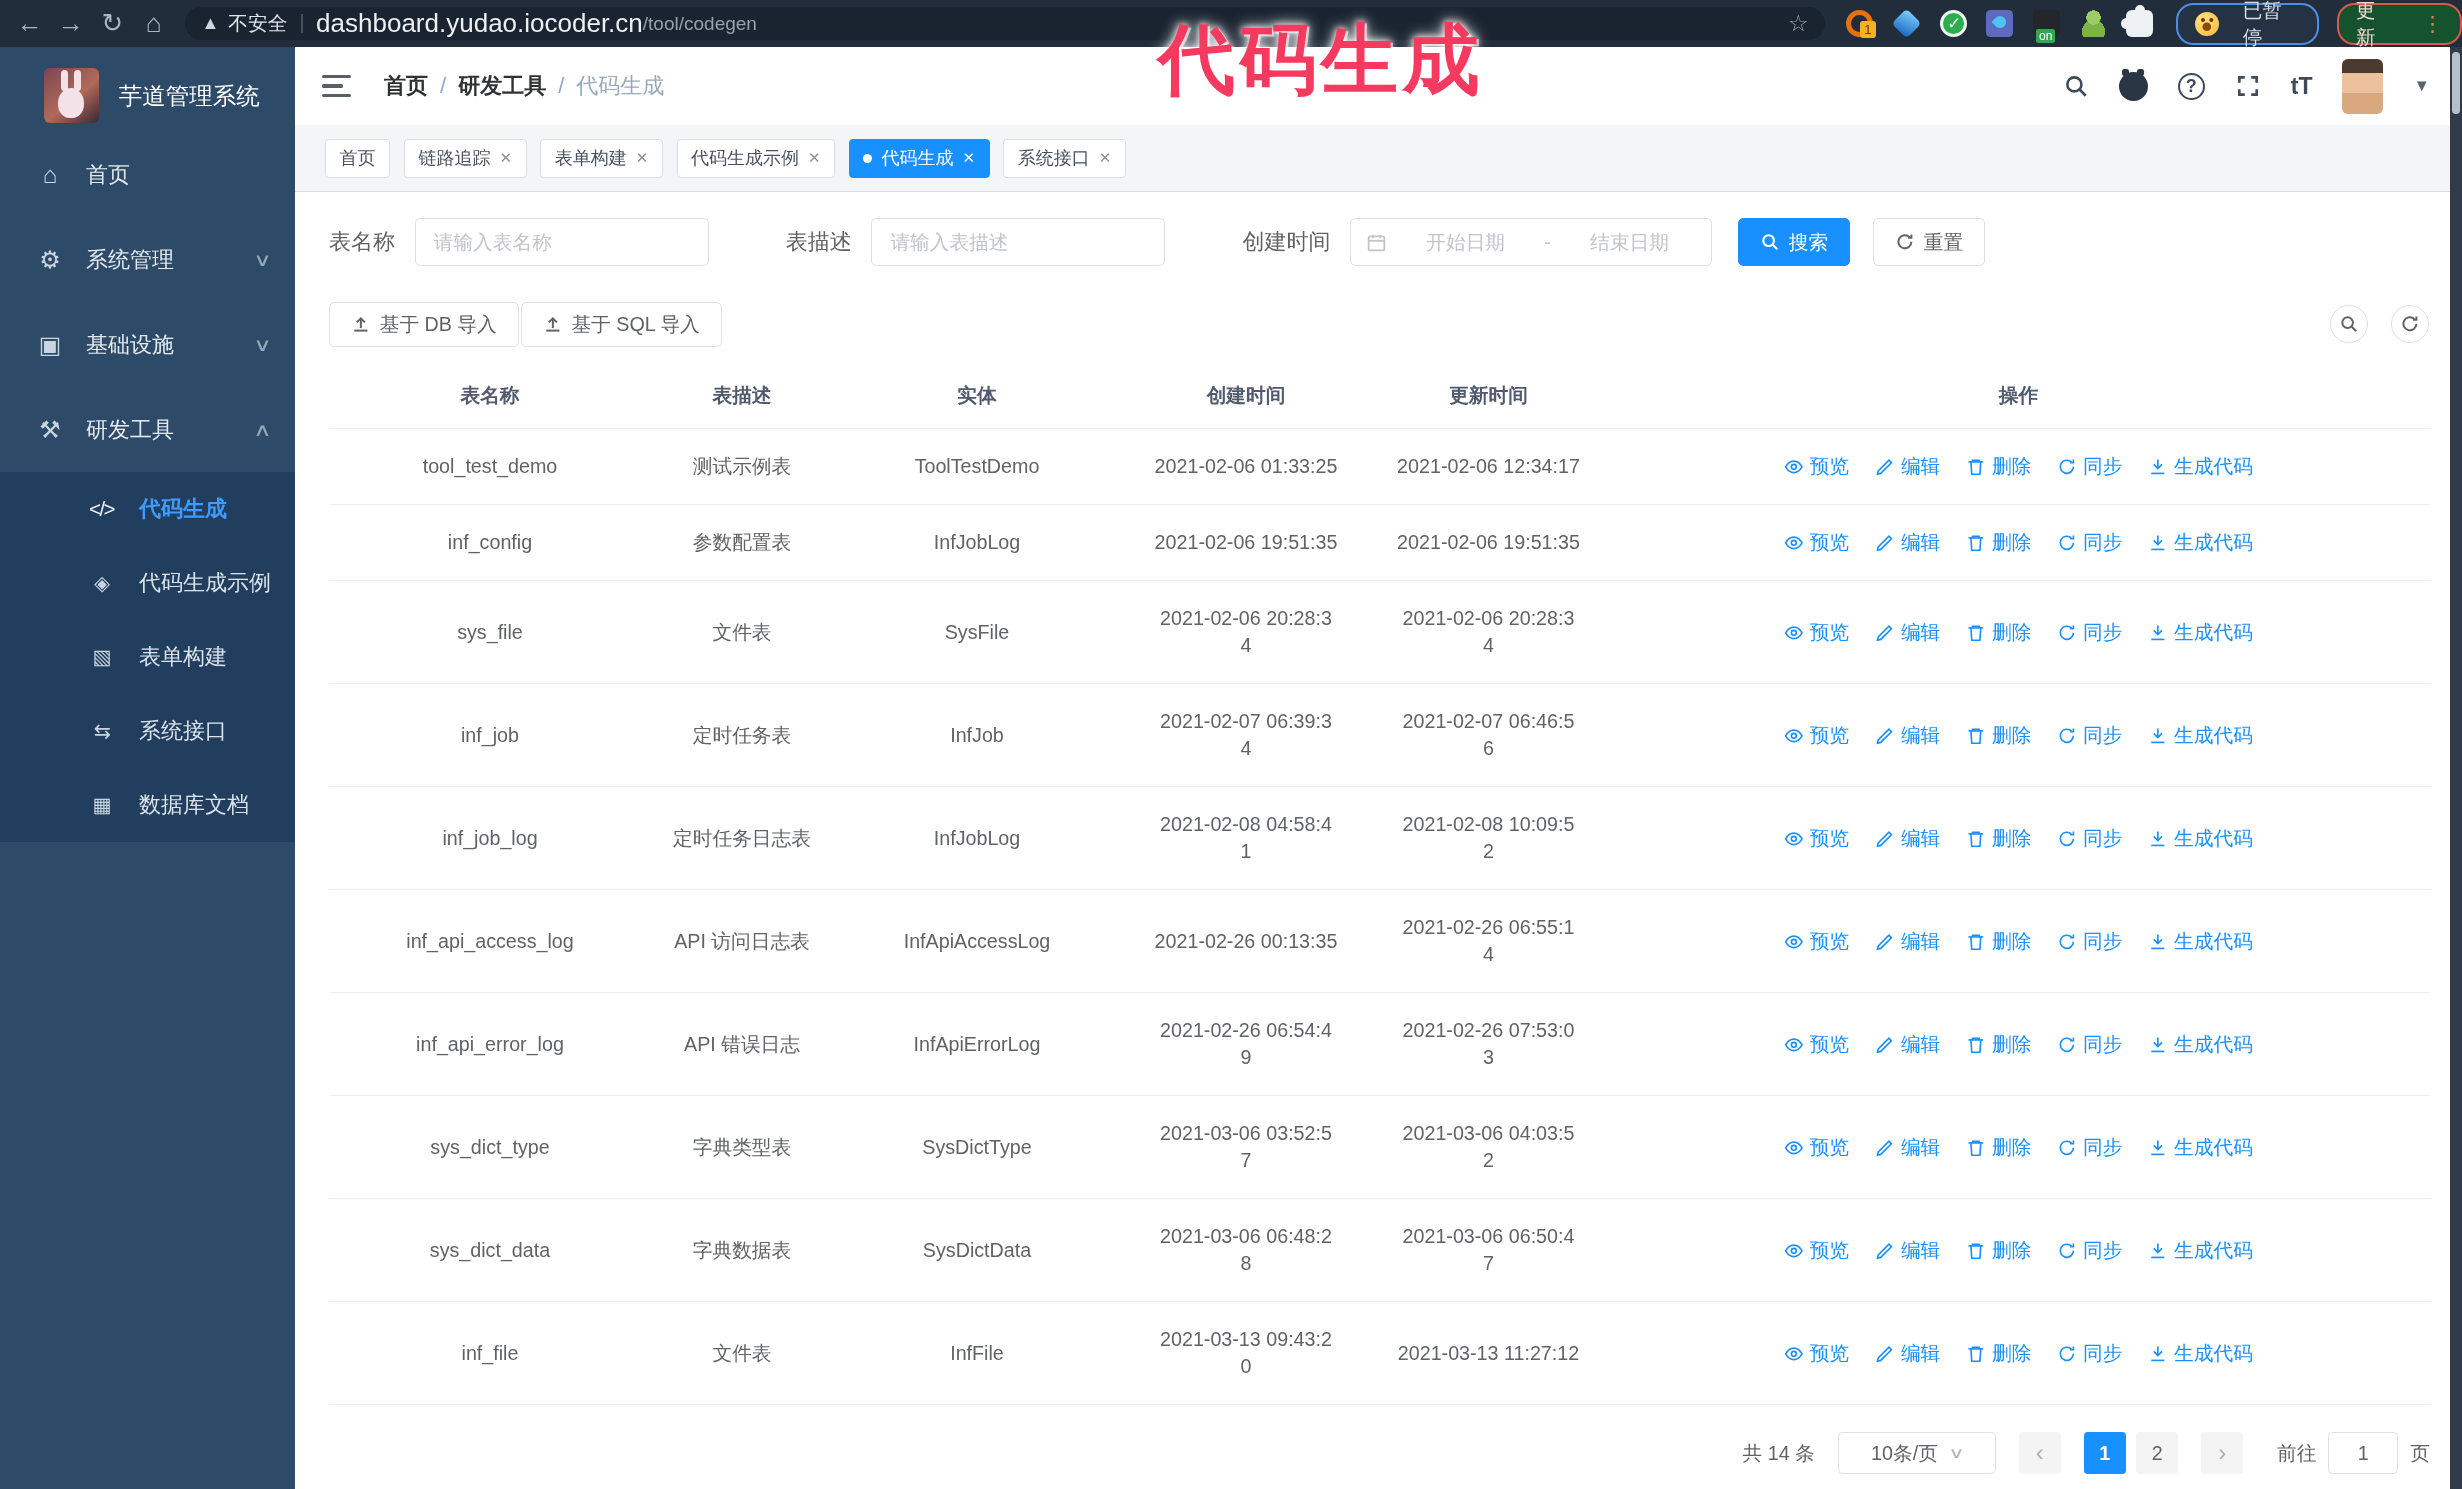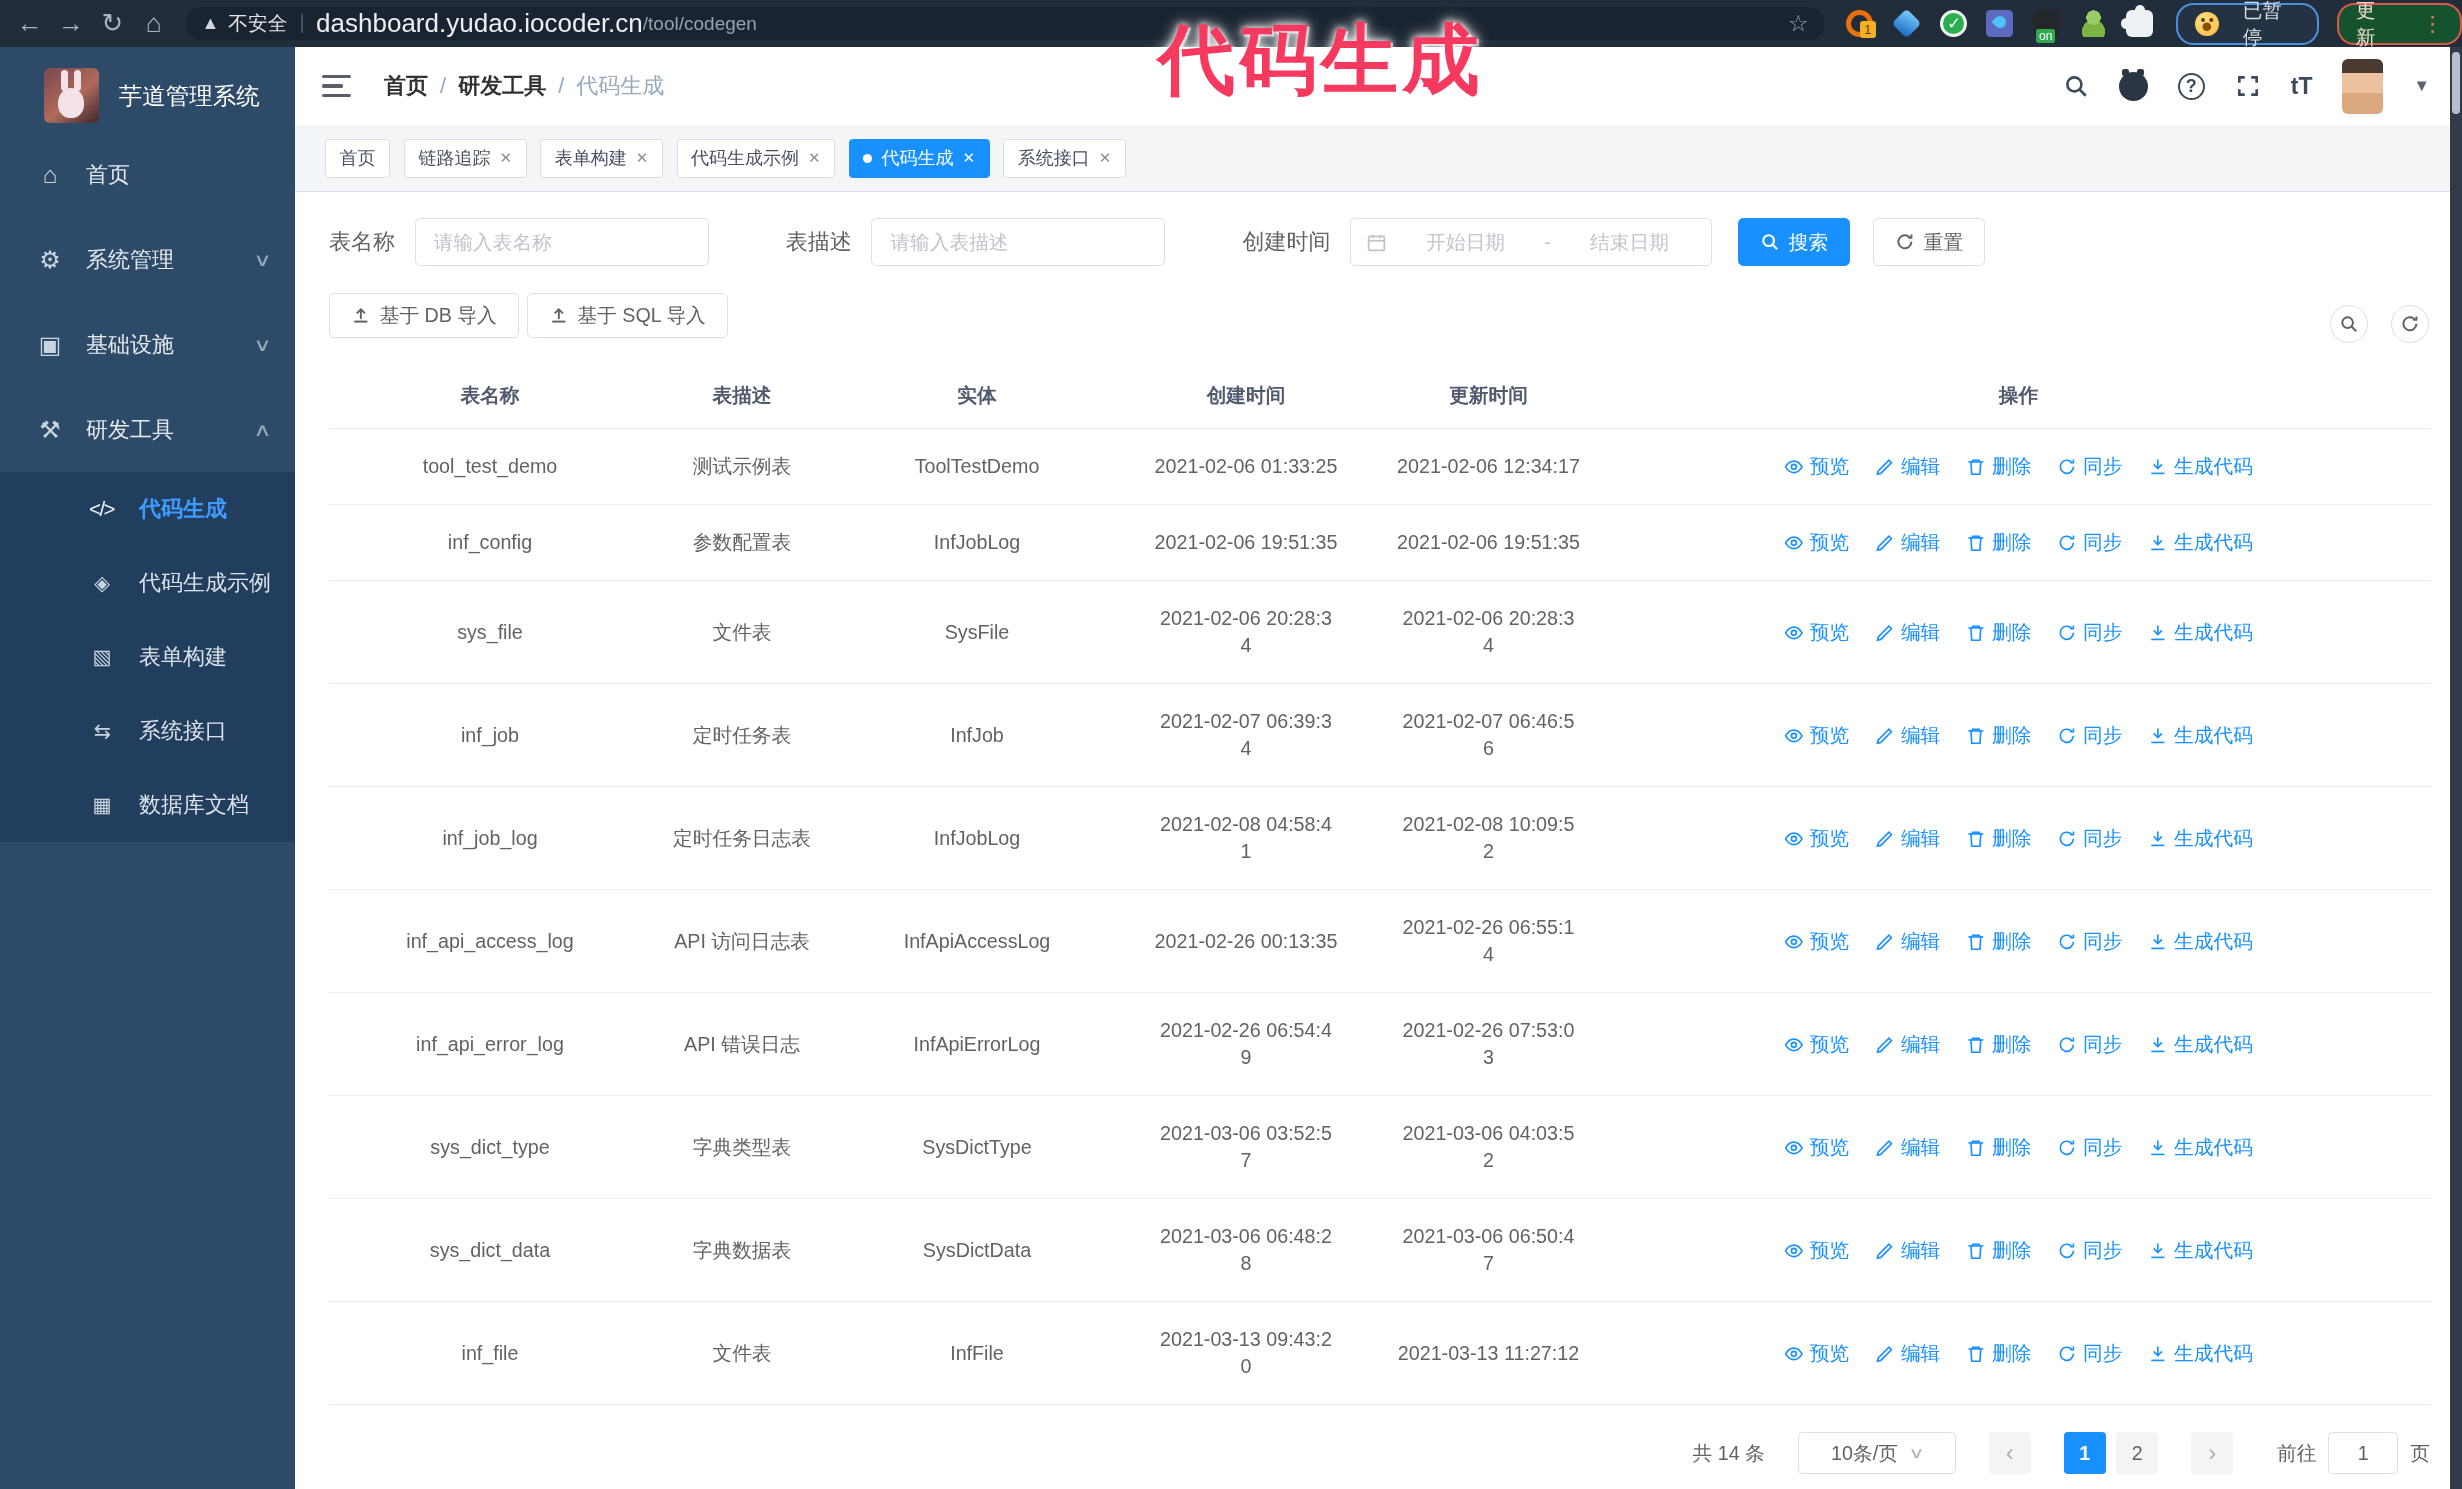--- a/index.html
+++ b/index.html
@@ -125,21 +125,21 @@
     display:flex; align-items:center; padding:0 15px; gap:12px; }
   .date-box .ph { font-size:19.7px; color:#c0c4cc; flex:1; text-align:center; }
   .date-box .cal { color:#c0c4cc; display:flex; }
   .date-sep { color:#c0c4cc; font-size:19.7px; }
   .btn { height:48px; border-radius:5.3px; display:inline-flex; align-items:center; justify-content:center;
     gap:9px; font-size:19.7px; cursor:pointer; border:1.5px solid #dcdfe6; background:#fff; color:#606266; padding:0 21px; }
   .btn.primary { background:var(--accent); border-color:var(--accent); color:#fff; }
   .btn svg { stroke:currentColor; }
   .search-btn { margin-left:26px; }
   .reset-btn { margin-left:23px; }
-  .import-row { position:absolute; top:246px; left:34px; display:flex; gap:8px; }
+  .import-row { position:absolute; top:255px; left:34px; display:flex; gap:2px; }
   .import-row .btn { height:45px; font-size:19.7px; }
   .right-tools { position:absolute; top:258px; right:33px; display:flex; gap:23px; }
   .circ-btn { width:38px; height:38px; border:1.5px solid #dcdfe6; border-radius:50%; background:#fff;
     display:flex; align-items:center; justify-content:center; color:#606266; cursor:pointer; }
   .circ-btn svg { stroke:#606266; }
 
   
   .table { position:absolute; top:315px; left:34px; width:2102px; font-size:19.7px; color:#606266; }
   .tr { display:flex; border-bottom:1.5px solid #ebeef5; align-items:center; }
   .tr.head { color:#515a6e; font-weight:bold; }
@@ -149,21 +149,21 @@
   .td:nth-child(3){ width:288px; }
   .td:nth-child(4){ width:250px; white-space:pre-line; }
   .td:nth-child(5){ width:235px; white-space:pre-line; }
   .td:nth-child(6){ flex:1; }
   .tr.head .td { padding:19.7px 10.6px; }
   .acts { display:flex; justify-content:center; gap:26px; }
   .act { color:var(--accent); display:inline-flex; align-items:center; gap:6px; cursor:pointer; text-decoration:none; }
   .act svg { stroke:var(--accent); }
 
   
-  .pagination { position:absolute; top:1385px; right:32px; display:flex; align-items:center; font-size:19.7px; color:#606266; gap:33px; }
+  .pagination { position:absolute; top:1385px; right:32px; display:flex; align-items:center; font-size:19.7px; color:#606266; gap:23px; }
   .psel { width:158px; height:42px; border:1.5px solid #dcdfe6; border-radius:4.5px; display:flex; align-items:center;
     justify-content:center; gap:13.6px; color:#606266; cursor:pointer; background:#fff; }
   .psel .pchev { color:#b0b5bd; font-size:15px; transform:scaleX(1.5); }
   .pbtn { min-width:42px; height:42px; background:#f4f4f5; border-radius:3.8px; display:flex; align-items:center;
     justify-content:center; color:#606266; cursor:pointer; }
   .pbtn.arrow { color:#aab0b8; font-size:24px; }
   .pbtn.active { background:var(--accent); color:#fff; font-weight:bold; }
   .pager-pages { display:flex; gap:10.6px; }
   .goto { display:flex; align-items:center; gap:12px; margin-left:10.6px; }
   .goto input { width:70px; height:42px; border:1.5px solid #dcdfe6; border-radius:4.5px; text-align:center;

